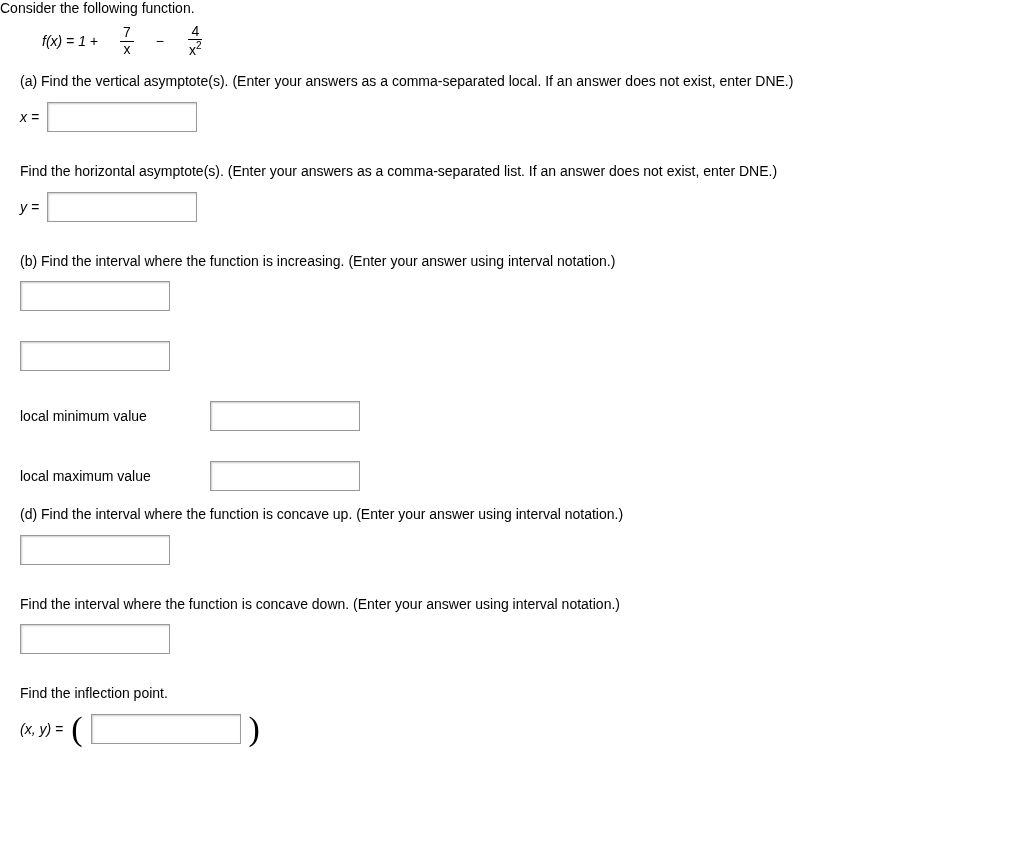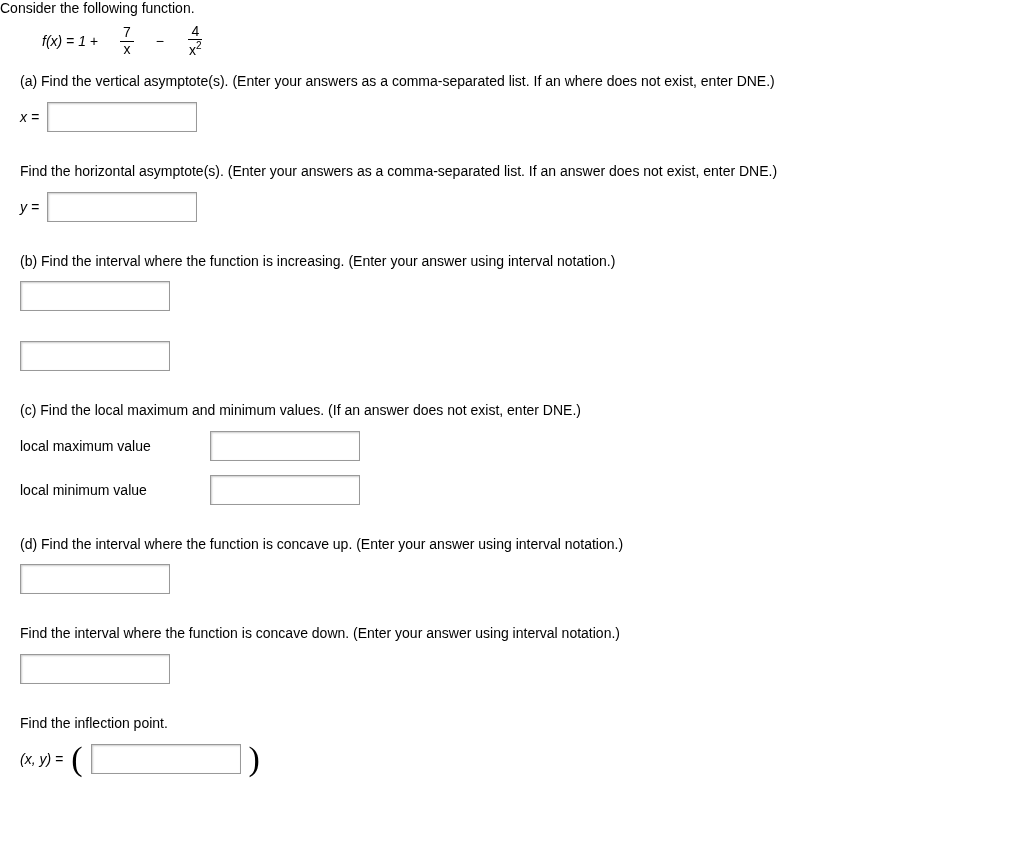--- a/index.html
+++ b/index.html
@@ -95,48 +95,47 @@
       <span class="num">7</span>
       <span class="den">x</span>
     </span>
     <span>−</span>
     <span class="frac">
       <span class="num">4</span>
       <span class="den"><span>x</span><span class="sup">2</span></span>
     </span>
   </div>
 
-  <div class="question">(a) Find the vertical asymptote(s). (Enter your answers as a comma-separated list. If an where does not exist, enter DNE.)</div>
+  <div class="question">(a) Find the vertical asymptote(s). (Enter your answers as a comma-separated local. If an answer does not exist, enter DNE.)</div>
   <div class="answer-row">
     <span class="label">x =</span>
     <input class="ans" type="text" style="">
   </div>
 
   <div class="question">Find the horizontal asymptote(s). (Enter your answers as a comma-separated list. If an answer does not exist, enter DNE.)</div>
   <div class="answer-row">
     <span class="label">y =</span>
     <input class="ans" type="text" style="">
   </div>
 
   <div class="question">(b) Find the interval where the function is increasing. (Enter your answer using interval notation.)</div>
   <div class="answer-row">
     <input class="ans" type="text" style="">
   </div>
 
   <div class="answer-row">
     <input class="ans" type="text" style="">
   </div>
 
-  <div class="question">(c) Find the local maximum and minimum values. (If an answer does not exist, enter DNE.)</div>
+  <div class="maxmin-row" style="margin-bottom:30px;">
+    <span class="lbl">local minimum value</span>
+    <input class="ans" type="text" style="">
+  </div>
   <div class="maxmin-row">
     <span class="lbl">local maximum value</span>
-    <input class="ans" type="text" style="">
-  </div>
-  <div class="maxmin-row" style="margin-bottom:30px;">
-    <span class="lbl">local minimum value</span>
     <input class="ans" type="text" style="">
   </div>
 
   <div class="question">(d) Find the interval where the function is concave up. (Enter your answer using interval notation.)</div>
   <div class="answer-row">
     <input class="ans" type="text" style="">
   </div>
 
   <div class="question">Find the interval where the function is concave down. (Enter your answer using interval notation.)</div>
   <div class="answer-row">

